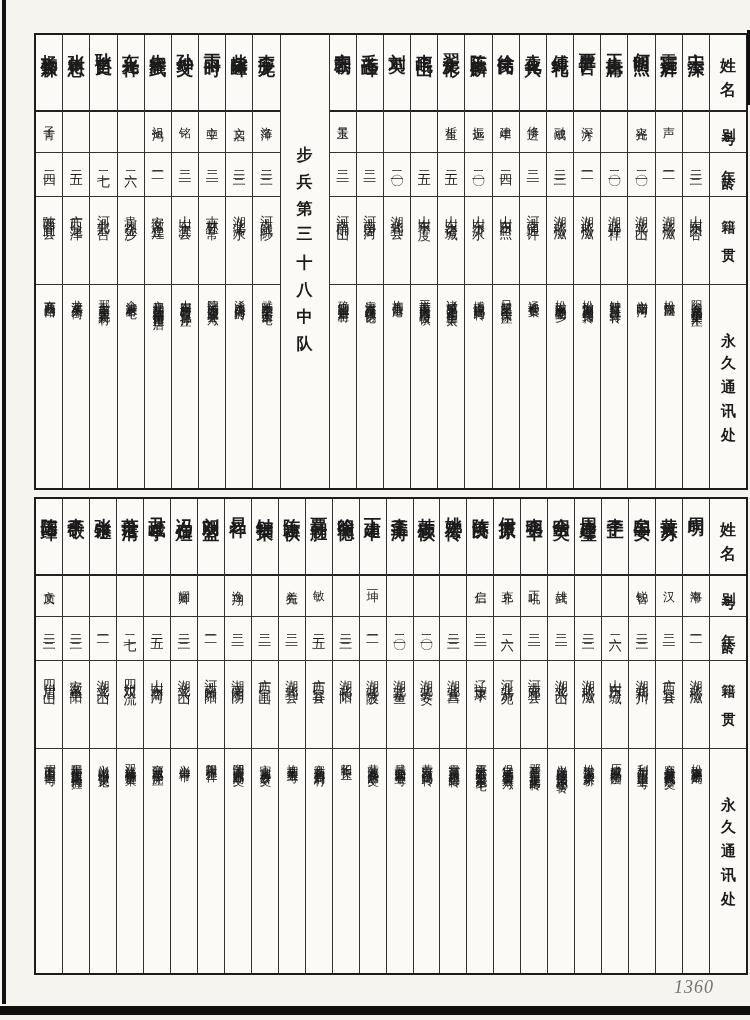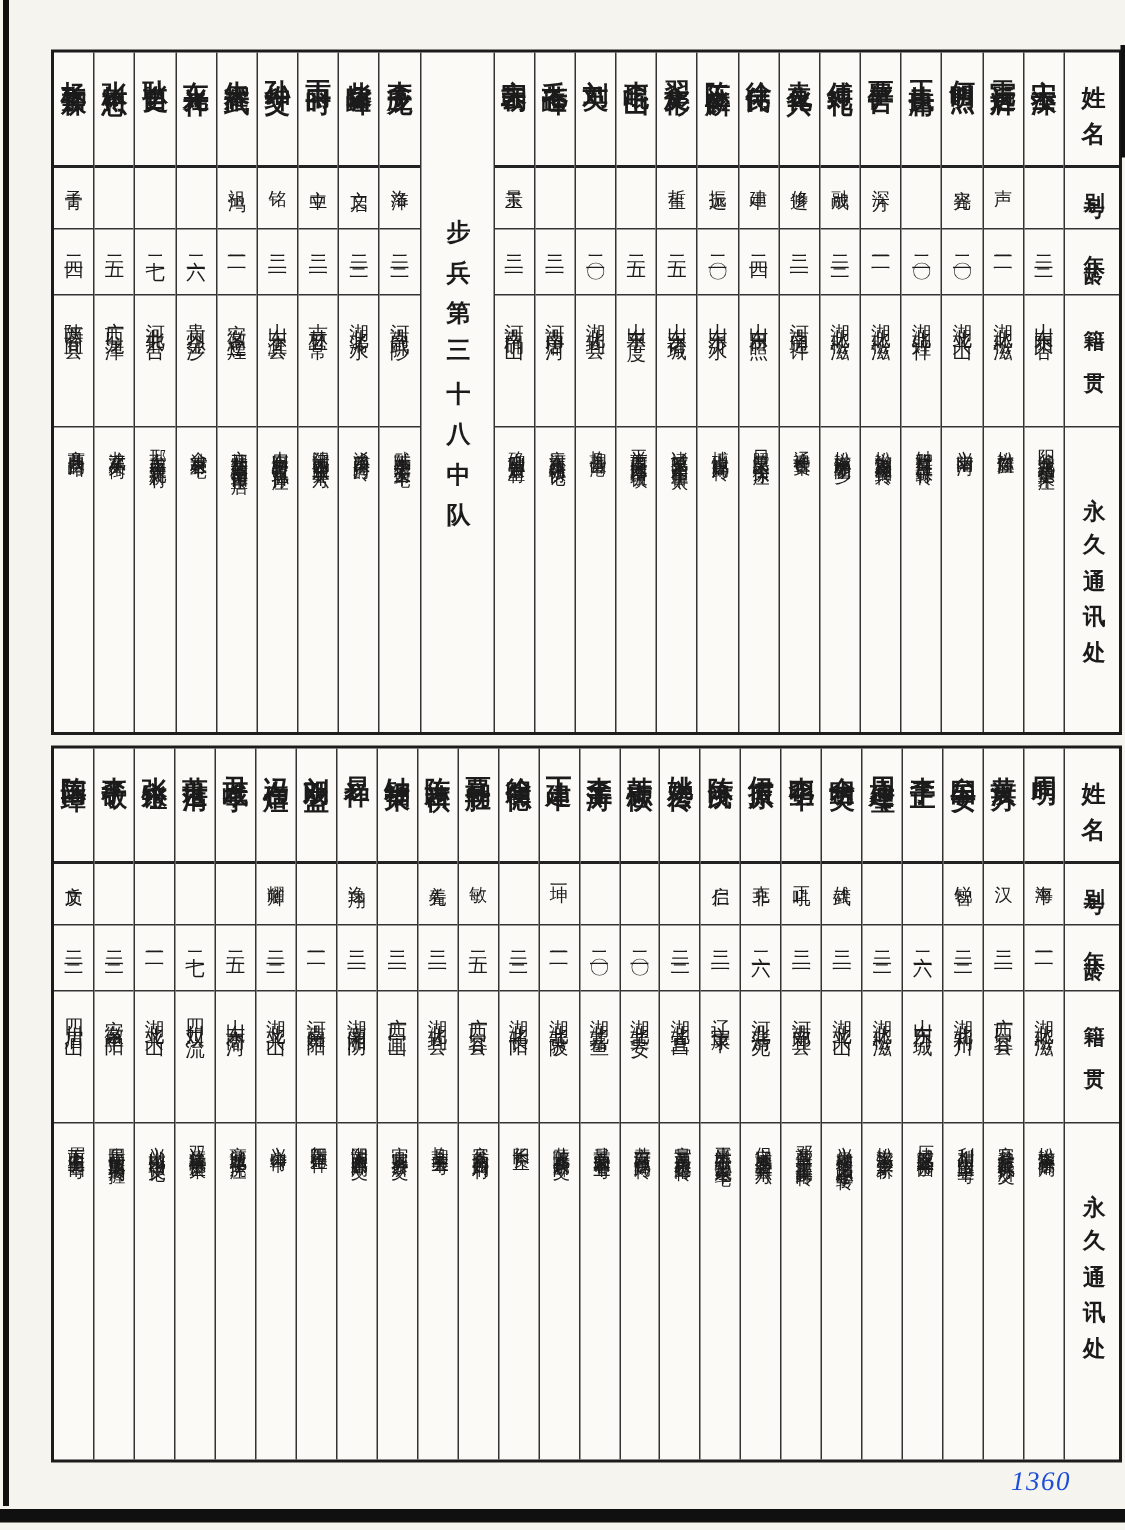--- a/index.html
+++ b/index.html
@@ -7,21 +7,21 @@
     width:750px;height:1020px;position:relative;overflow:hidden;
     background:#f6f4ee;
     font-family:"Liberation Serif","DejaVu Serif",serif;
     color:#1b1b1b;
   }
   .page{position:absolute;inset:0;padding:33px 2px 0 34px;box-sizing:border-box;}
   
   .edge-left{position:absolute;left:2px;top:0;width:4px;height:1004px;background:#101010;}
   .edge-bottom{position:absolute;left:0;bottom:5px;width:100%;height:9px;background:#101010;}
   .edge-right-top{position:absolute;right:0;top:30px;width:3px;height:75px;background:#101010;}
-  .pagenum{position:absolute;right:36px;bottom:22px;font-size:18px;font-style:italic;letter-spacing:1px;color:#1d4ed8;}
+  .pagenum{position:absolute;right:36px;bottom:22px;font-size:18px;font-style:italic;letter-spacing:1px;color:#737373;}
 
   .rtable{
     display:flex;flex-direction:row-reverse;
     border:2px solid #1c1c1c;background:#fbfaf6;
     width:100%;box-sizing:border-box;
   }
   .rtable.top{height:457px;margin-bottom:7px;}
   .rtable.bottom{height:478px;}
 
   .col{display:flex;flex-direction:column;box-sizing:border-box;border-left:1px solid #333;}

